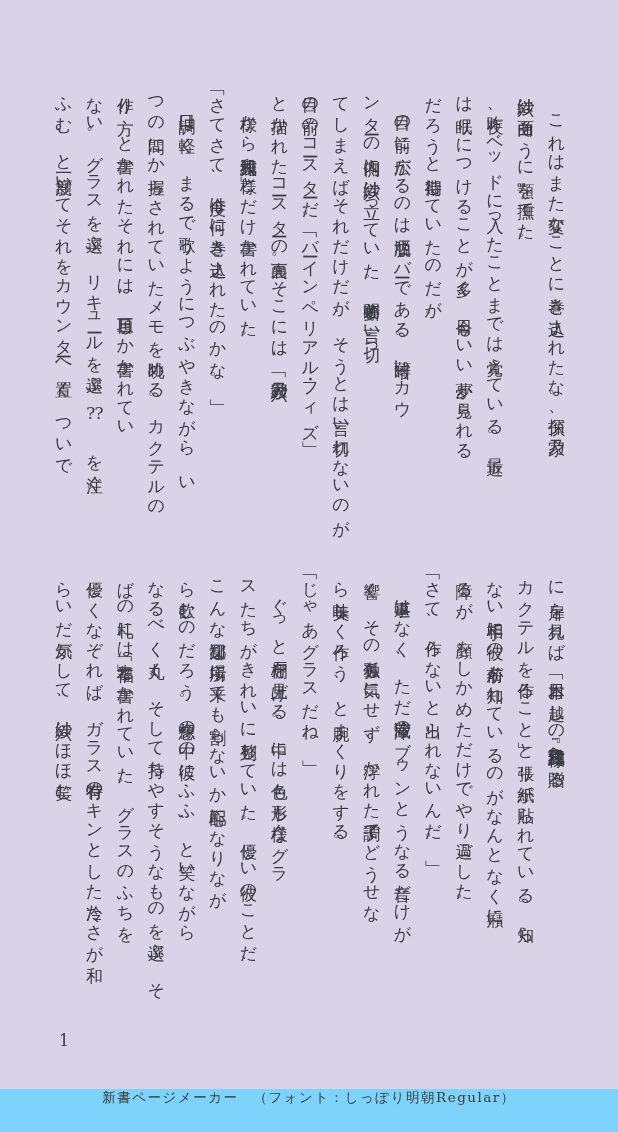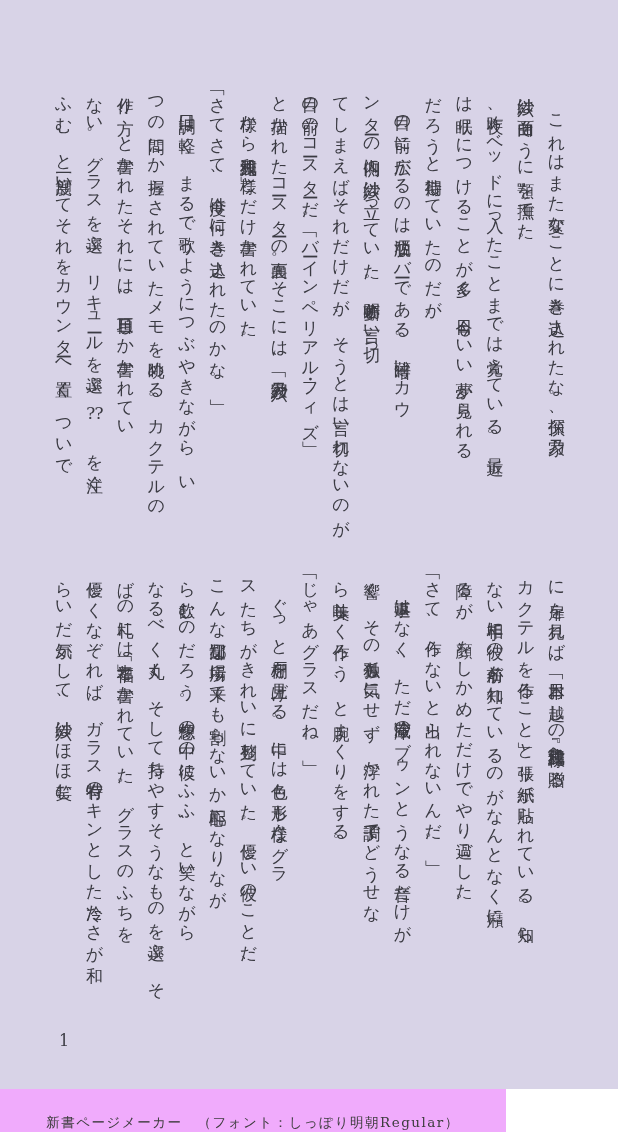--- a/index.html
+++ b/index.html
@@ -43,25 +43,25 @@
     top: 1031px;
     width: 24px;
     text-align: center;
     font-size: 16px;
     color: #3a3a42;
   }
   .footer-bar {
     position: absolute;
     top: 1089px;
     left: 0;
-    width: 506px;
+    width: 618px;
     height: 43px;
-    background: #f0abfc;
+    background: #7dd3fc;
     display: flex;
-    align-items: flex-end;
+    align-items: flex-start;
     justify-content: center;
   }
   .footer-caption {
     font-size: 13.5px;
     letter-spacing: 1.5px;
     color: #3c3c3c;
   }
 </style>
 </head>
 <body>

